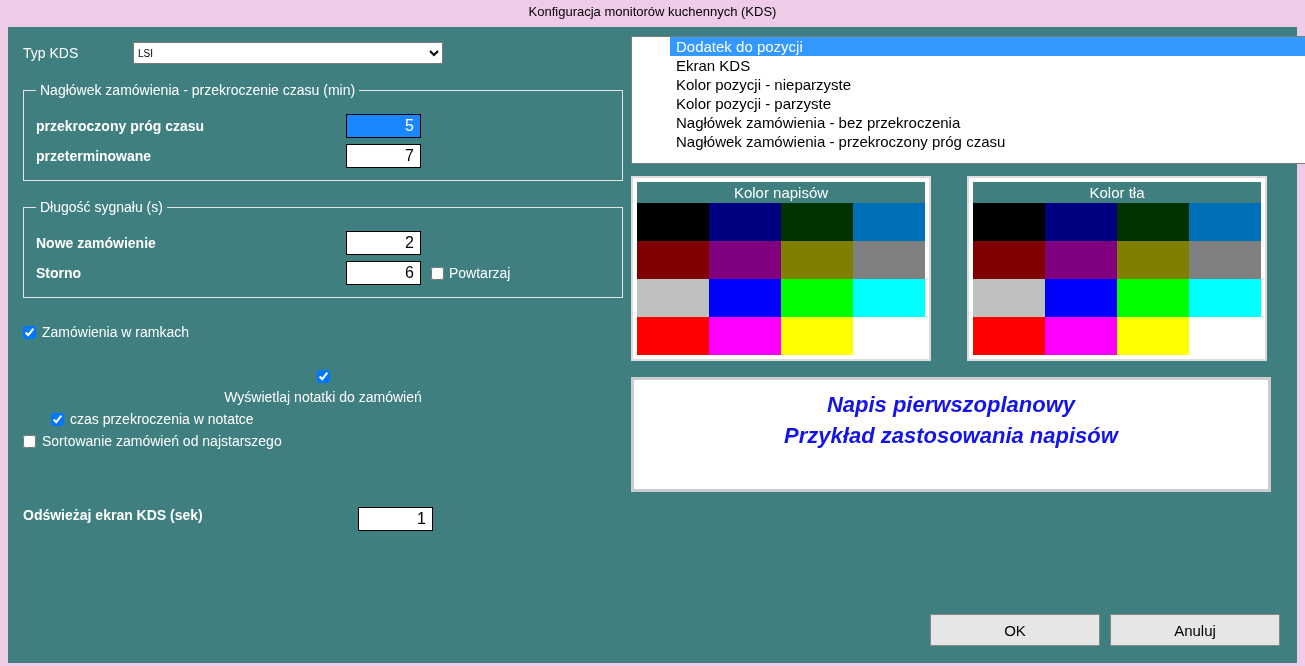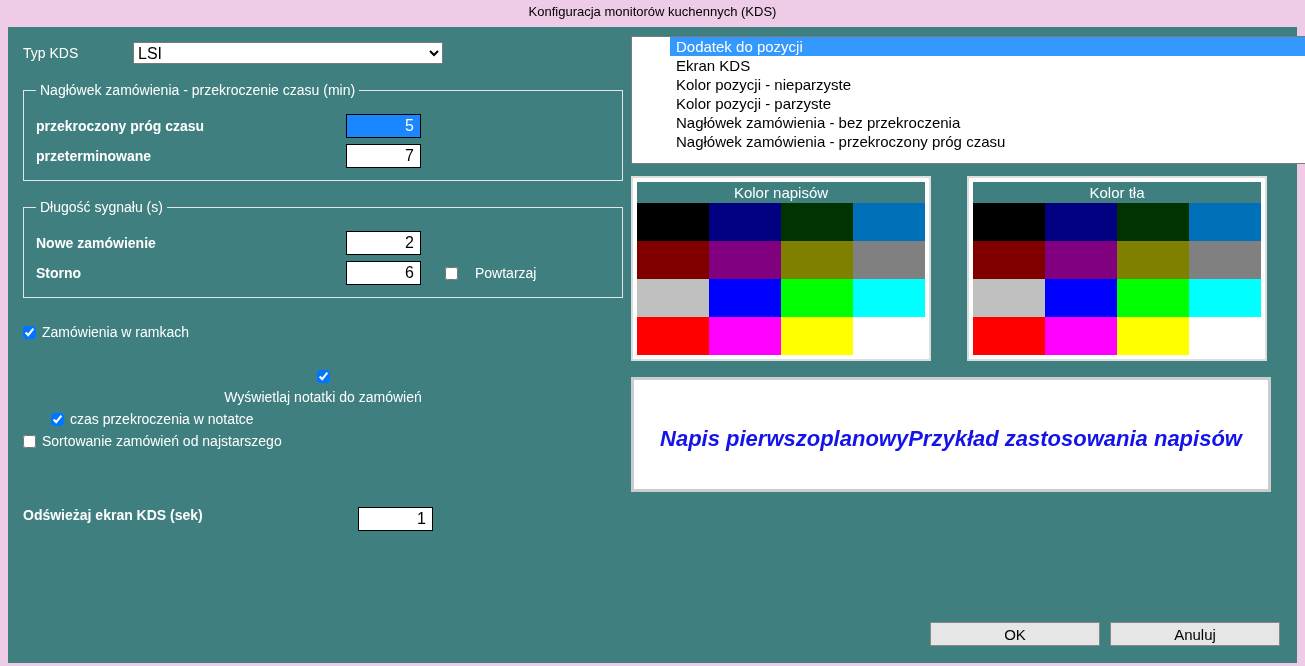--- a/index.html
+++ b/index.html
@@ -3,43 +3,43 @@
 <meta charset="utf-8">
 <style>
   * { box-sizing: border-box; margin: 0; padding: 0; font-family: Arial, sans-serif; }
   body { background: #eecbe7; width: 1305px; height: 666px; overflow: hidden; }
   .titlebar { background: #eecbe7; color: #000; text-align: center; font-size: 13px; padding: 4px 0; }
   .main-panel { background: #3f7f7f; margin: 4px 8px 8px 8px; height: 636px; position: relative; color: #fff; font-size: 14px; border: 1px solid #3f7f7f; }
   .left-col { position: absolute; left: 14px; top: 14px; width: 600px; }
   .right-col { position: absolute; left: 622px; top: 8px; width: 665px; }
   .row { display: flex; align-items: center; margin-bottom: 6px; }
   .label { width: 110px; }
-  select.kds-type { width: 310px; height: 22px; font-size: 16px; background: #fff; color: #000; border: 1px solid #7a7a7a; }
+  select.kds-type { width: 310px; height: 22px; font-size: 10px; background: #fff; color: #000; border: 1px solid #7a7a7a; }
   fieldset { border: 1px solid #e5e5e5; padding: 10px 12px 12px 12px; margin-top: 18px; position: relative; }
   fieldset legend { font-size: 14px; padding: 0 4px; color: #fff; }
   .field-row { display: flex; align-items: center; margin-top: 6px; }
   .field-row .fl { flex: 0 0 310px; font-weight: bold; }
   .numbox { width: 75px; height: 24px; text-align: right; padding-right: 6px; font-size: 16px; border: 1px solid #000; }
   .numbox-selected { background: #1a86ff; color: #fff; border: 1px solid #000; }
   .checkbox-row { display: flex; align-items: center; gap: 6px; margin-top: 14px; }
   .checkbox-row input { width: 13px; height: 13px; }
   .sub-indent { margin-left: 28px; }
   .listbox { width: 676px; height: 128px; background: #fff; color: #000; border: 1px solid #7a7a7a; overflow-y: scroll; font-size: 15px; padding-left: 38px; }
   .listbox .item { padding: 1px 6px; cursor: default; }
   .listbox .item.selected { background: #3399ff; color: #fff; }
   .palettes { display: flex; gap: 36px; margin-top: 12px; }
   .palette-box { background: #fff; border: 2px solid #ddd; padding: 4px; width: 300px; }
   .palette-title { background: #3f7f7f; color: #fff; text-align: center; padding: 2px 0; font-size: 15px; }
   .palette-grid { display: grid; grid-template-columns: repeat(4, 1fr); }
   .swatch { height: 38px; cursor: pointer; }
-  .preview { margin-top: 16px; background: #fff; border: 3px solid #ccc; width: 640px; height: 115px; display: flex; flex-direction: row; align-items: center; justify-content: center; padding-top: 10px; }
+  .preview { margin-top: 16px; background: #fff; border: 3px solid #ccc; width: 640px; height: 115px; display: flex; flex-direction: column; align-items: center; justify-content: flex-start; padding-top: 10px; }
   .preview-text { font-size: 22px; font-weight: bold; color: #1414e8; font-style: italic; line-height: 1.4; }
   .buttons { position: absolute; bottom: 16px; right: 16px; display: flex; gap: 10px; }
-  .buttons button { width: 170px; height: 24px; font-size: 15px; background: #e6e6e6; border: 1px solid #888; cursor: pointer; }
-  .repeat-cb { margin-left: 24px; display: flex; align-items: center; gap: 17px; }
+  .buttons button { width: 170px; height: 32px; font-size: 15px; background: #e6e6e6; border: 1px solid #888; cursor: pointer; }
+  .repeat-cb { margin-left: 10px; display: flex; align-items: center; gap: 5px; }
   .refresh-row { margin-top: 58px; display: flex; align-items: flex-start; }
   .refresh-row .rl { width: 335px; font-weight: bold; }
 </style>
 </head>
 <body>
 
 <div class="titlebar">Konfiguracja monitorów kuchennych (KDS)</div>
 
 <div class="main-panel">
 

